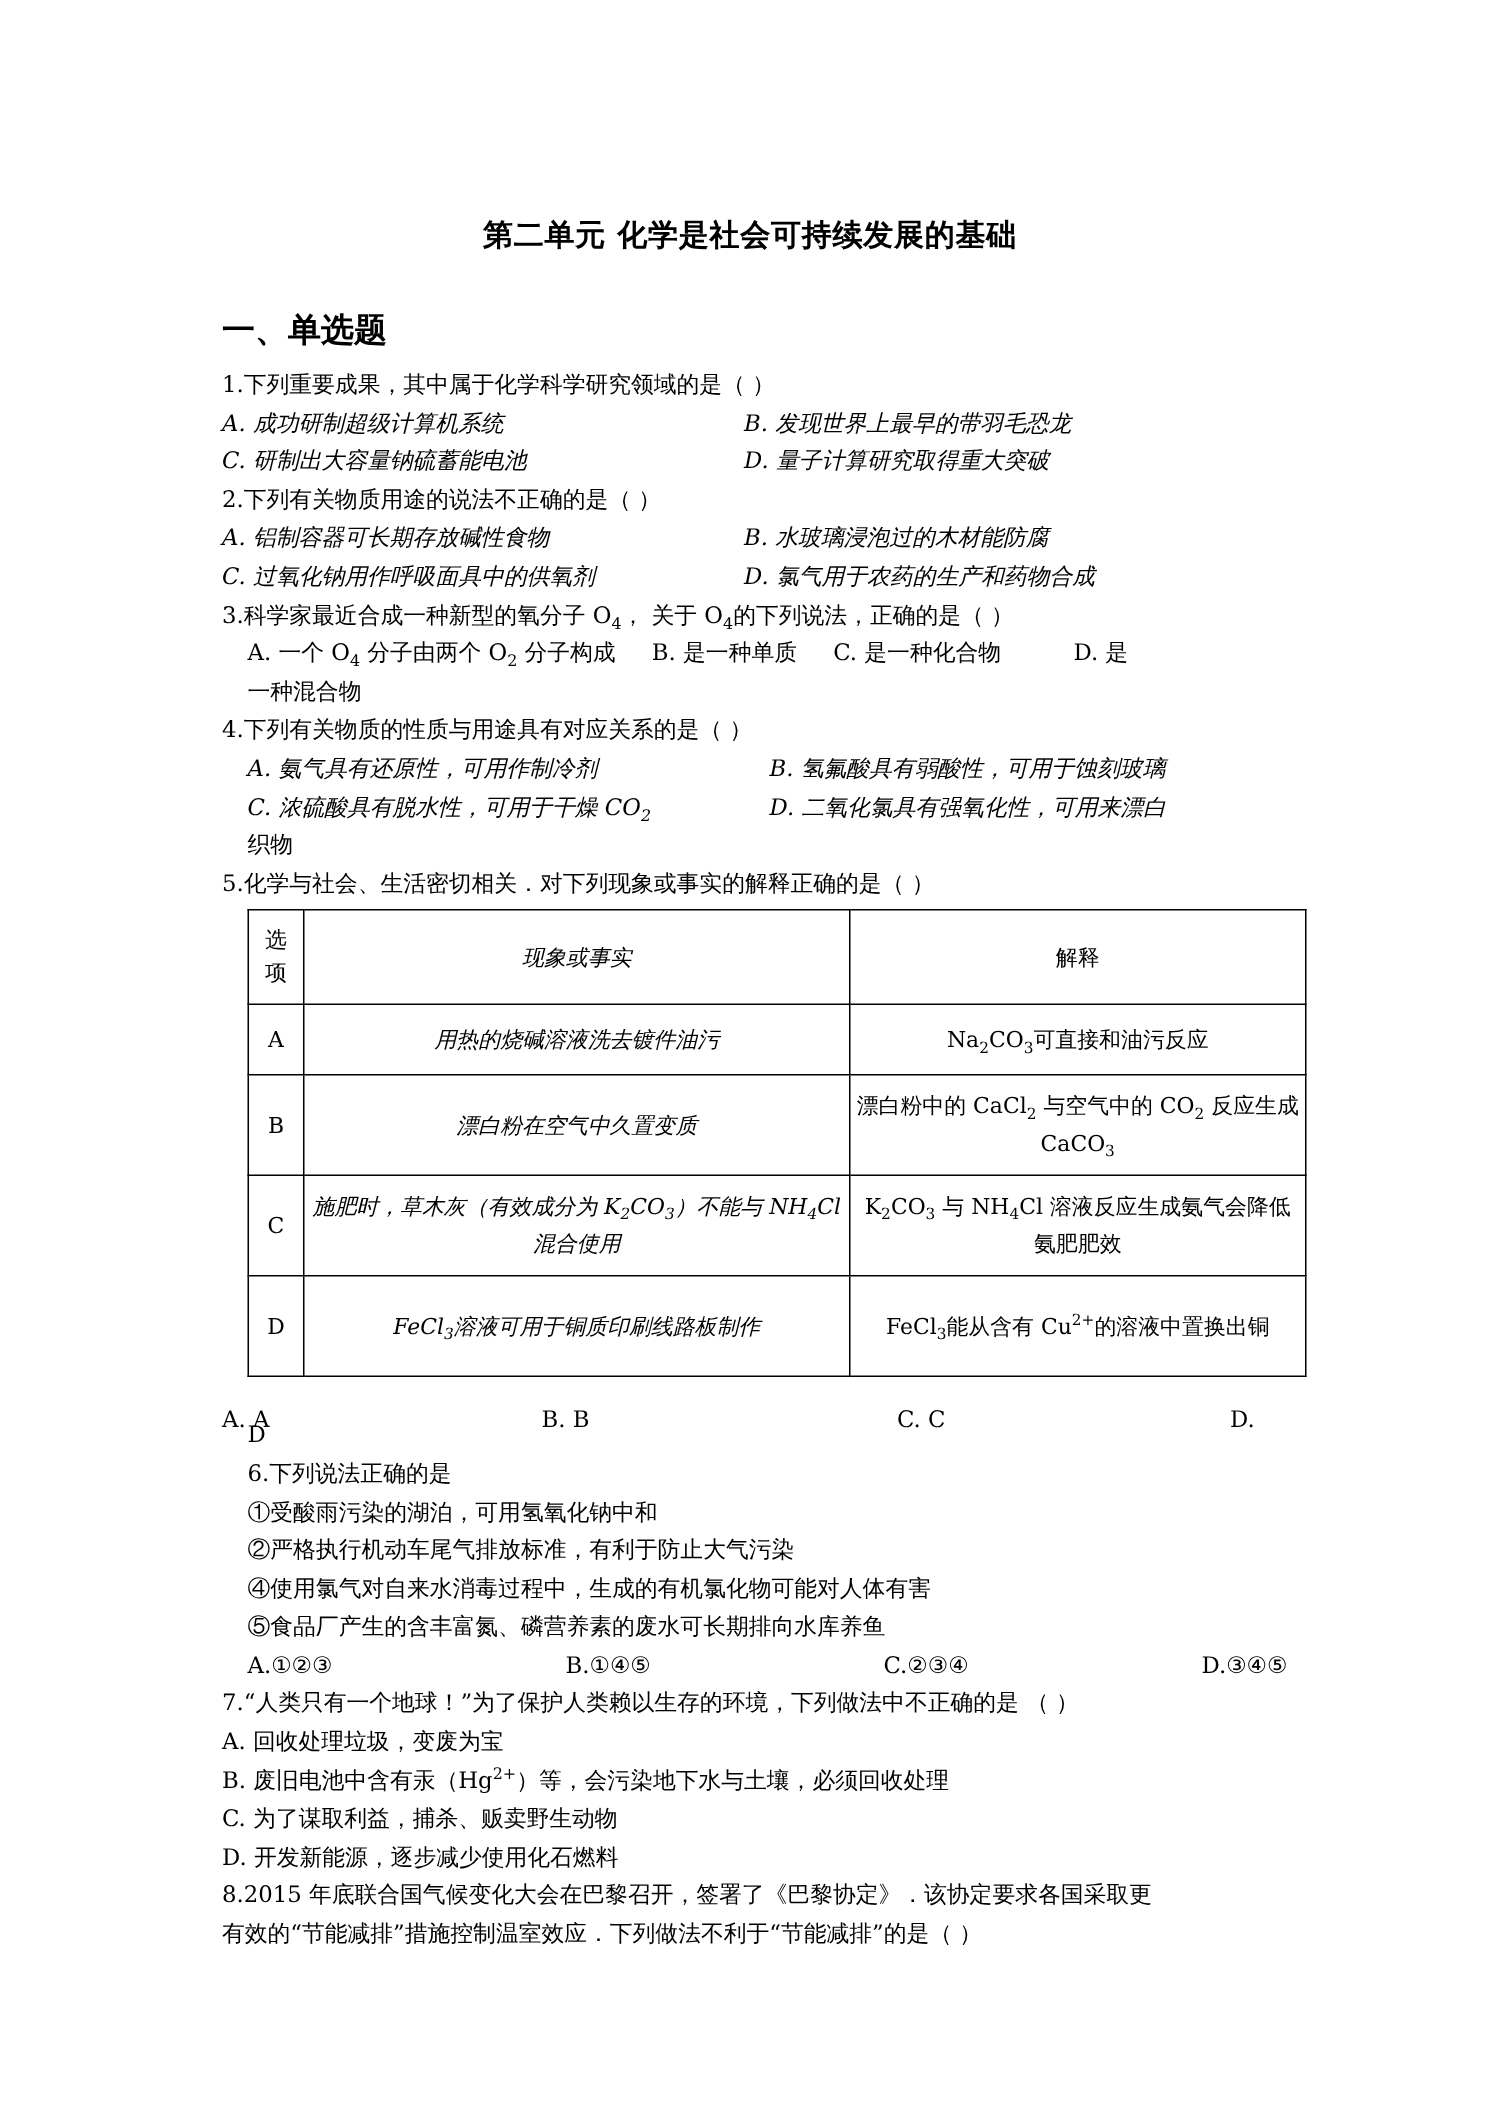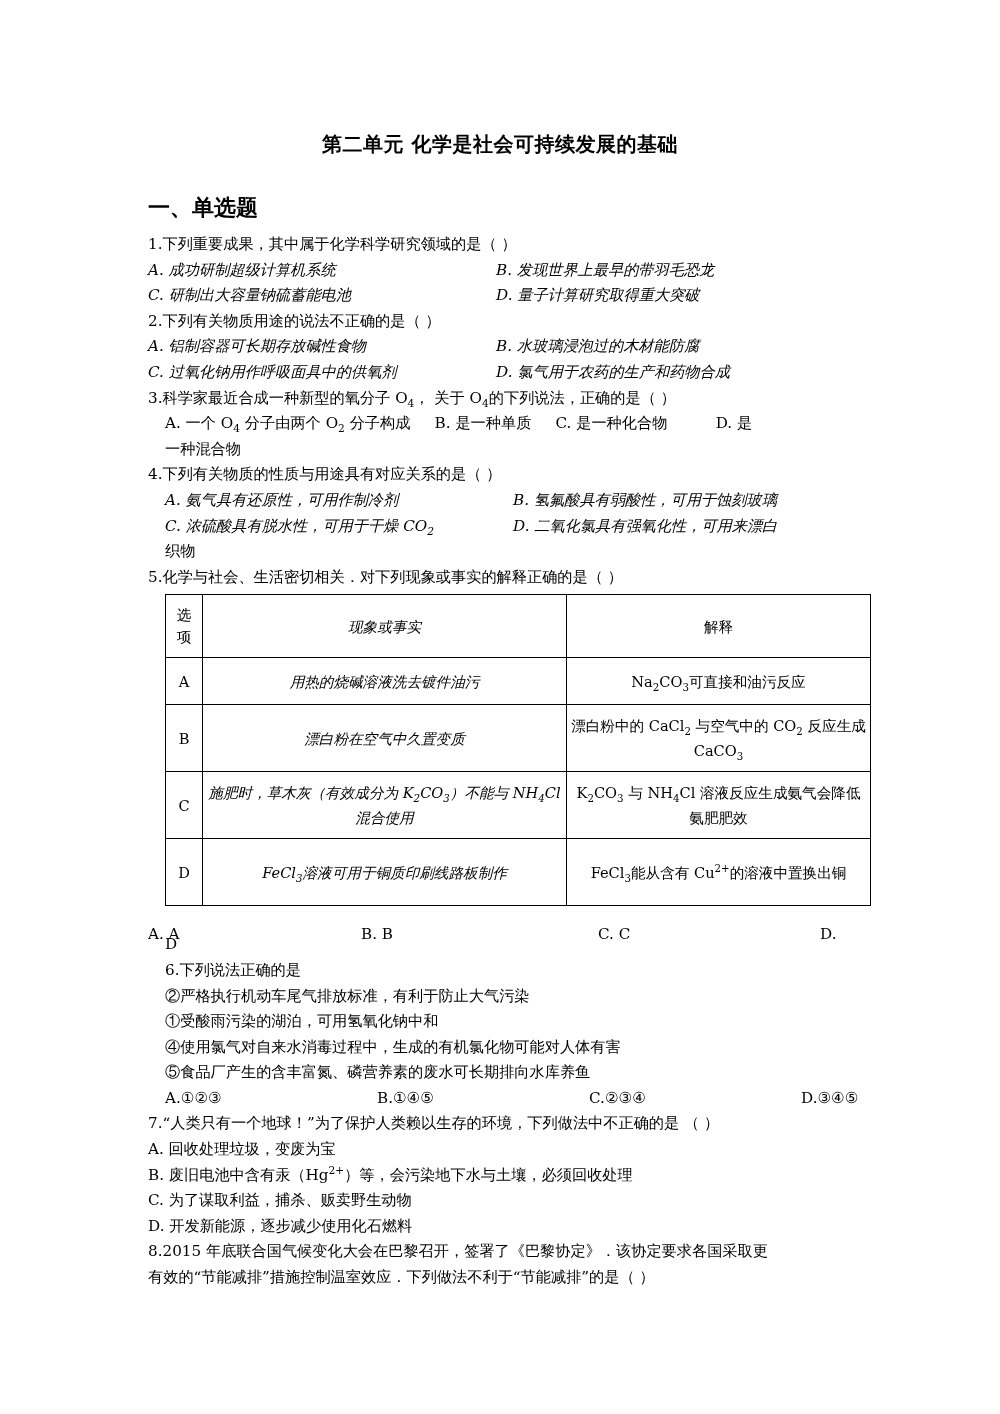--- a/index.html
+++ b/index.html
@@ -25,21 +25,21 @@
   .content {
     position: absolute;
     left: 148px;
     top: 0;
     width: 704px;
   }
   .doc-title {
     text-align: center;
     font-size: 20px;
     font-weight: bold;
-    margin: 0;
+    margin: 12px;
     padding-top: 131px;
     letter-spacing: 0.5px;
     font-family: "DejaVu Sans", "Liberation Sans", sans-serif;
   }
   .section-head {
     font-size: 22px;
     font-weight: bold;
     margin-top: 35px;
     font-family: "DejaVu Sans", "Liberation Sans", sans-serif;
   }
@@ -232,22 +232,22 @@
         <span class="p1">A. A</span>
         <span class="p2">B. B</span>
         <span class="p3">C. C</span>
         <span class="p4">D.</span>
       </div>
       <div class="ansrow-wrap">D</div>
     </div>
 
     <div class="q tight">
       <div class="qline indent">6.下列说法正确的是</div>
+      <div class="qline indent">①受酸雨污染的湖泊，可用氢氧化钠中和</div>
       <div class="qline indent">②严格执行机动车尾气排放标准，有利于防止大气污染</div>
-      <div class="qline indent">①受酸雨污染的湖泊，可用氢氧化钠中和</div>
       <div class="qline indent">④使用氯气对自来水消毒过程中，生成的有机氯化物可能对人体有害</div>
       <div class="qline indent">⑤食品厂产生的含丰富氮、磷营养素的废水可长期排向水库养鱼</div>
       <div class="spread sp4 indent">
         <span>A.①②③</span>
         <span>B.①④⑤</span>
         <span>C.②③④</span>
         <span>D.③④⑤</span>
       </div>
     </div>
 

